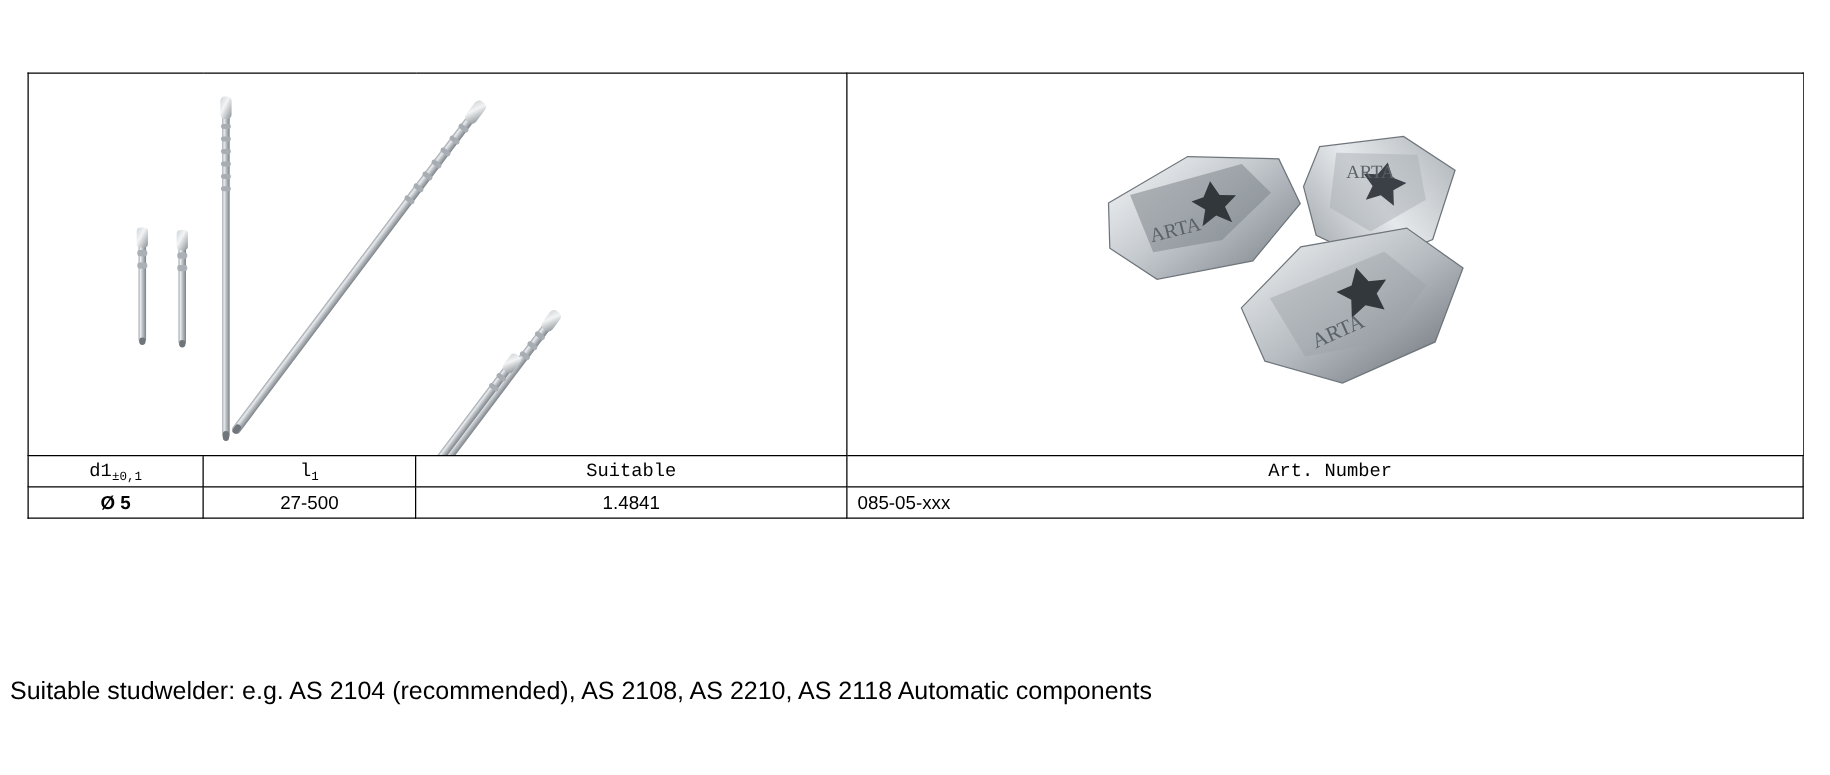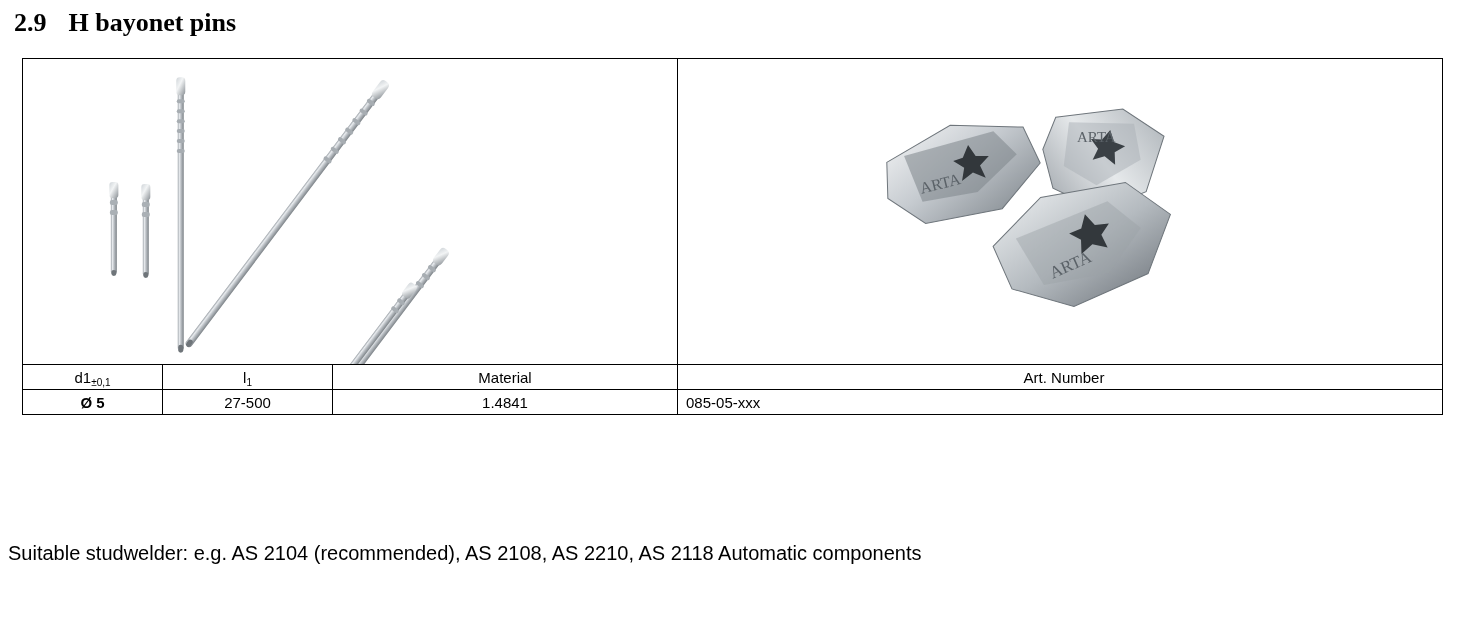--- a/index.html
+++ b/index.html
@@ -64,20 +64,21 @@
     text-align: center;
     font-size: 21px;
     height: 38px;
     padding: 3px 0;
   }
 
   .hdr-cell {
     text-align: center;
     height: 24px;
     font-size: 15px;
+    font-family: Liberation Mono, monospace;
   }
   .hdr-cell.left {
     text-align: center;
     padding-left: 8px;
   }
   .val-cell {
     text-align: center;
     height: 24px;
     font-size: 15px;
   }
@@ -131,21 +132,20 @@
     position: absolute;
     left: 0; top: 0;
     width: 100%; height: 100%;
   }
 </style>
 </head>
 <body>
 
 <div class="page">
 
-  <div class="heading"><span class="num">2.9</span><span>H bayonet pins</span></div>
 
   <table class="spec-table">
     <colgroup>
       <col style="width:140px">
       <col style="width:170px">
       <col style="width:345px">
       <col style="width:765px">
     </colgroup>
     <tbody>
 
@@ -274,21 +274,21 @@
               <text x="56" y="86" font-family="Liberation Serif, serif" font-size="17" fill="#5b6268" transform="rotate(-10 56 86)">ARTA</text>
             </g>
           </svg>
         </td>
       </tr>
 
 
       <tr>
         <td class="hdr-cell"><span>d1</span><sub>±0,1</sub></td>
         <td class="hdr-cell"><span>l</span><sub>1</sub></td>
-        <td class="hdr-cell">Material</td>
+        <td class="hdr-cell">Suitable</td>
         <td class="hdr-cell left">Art. Number</td>
       </tr>
 
       <tr>
         <td class="val-cell bold">Ø 5</td>
         <td class="val-cell">27-500</td>
         <td class="val-cell">1.4841</td>
         <td class="val-cell left">085-05-xxx</td>
       </tr>
 

